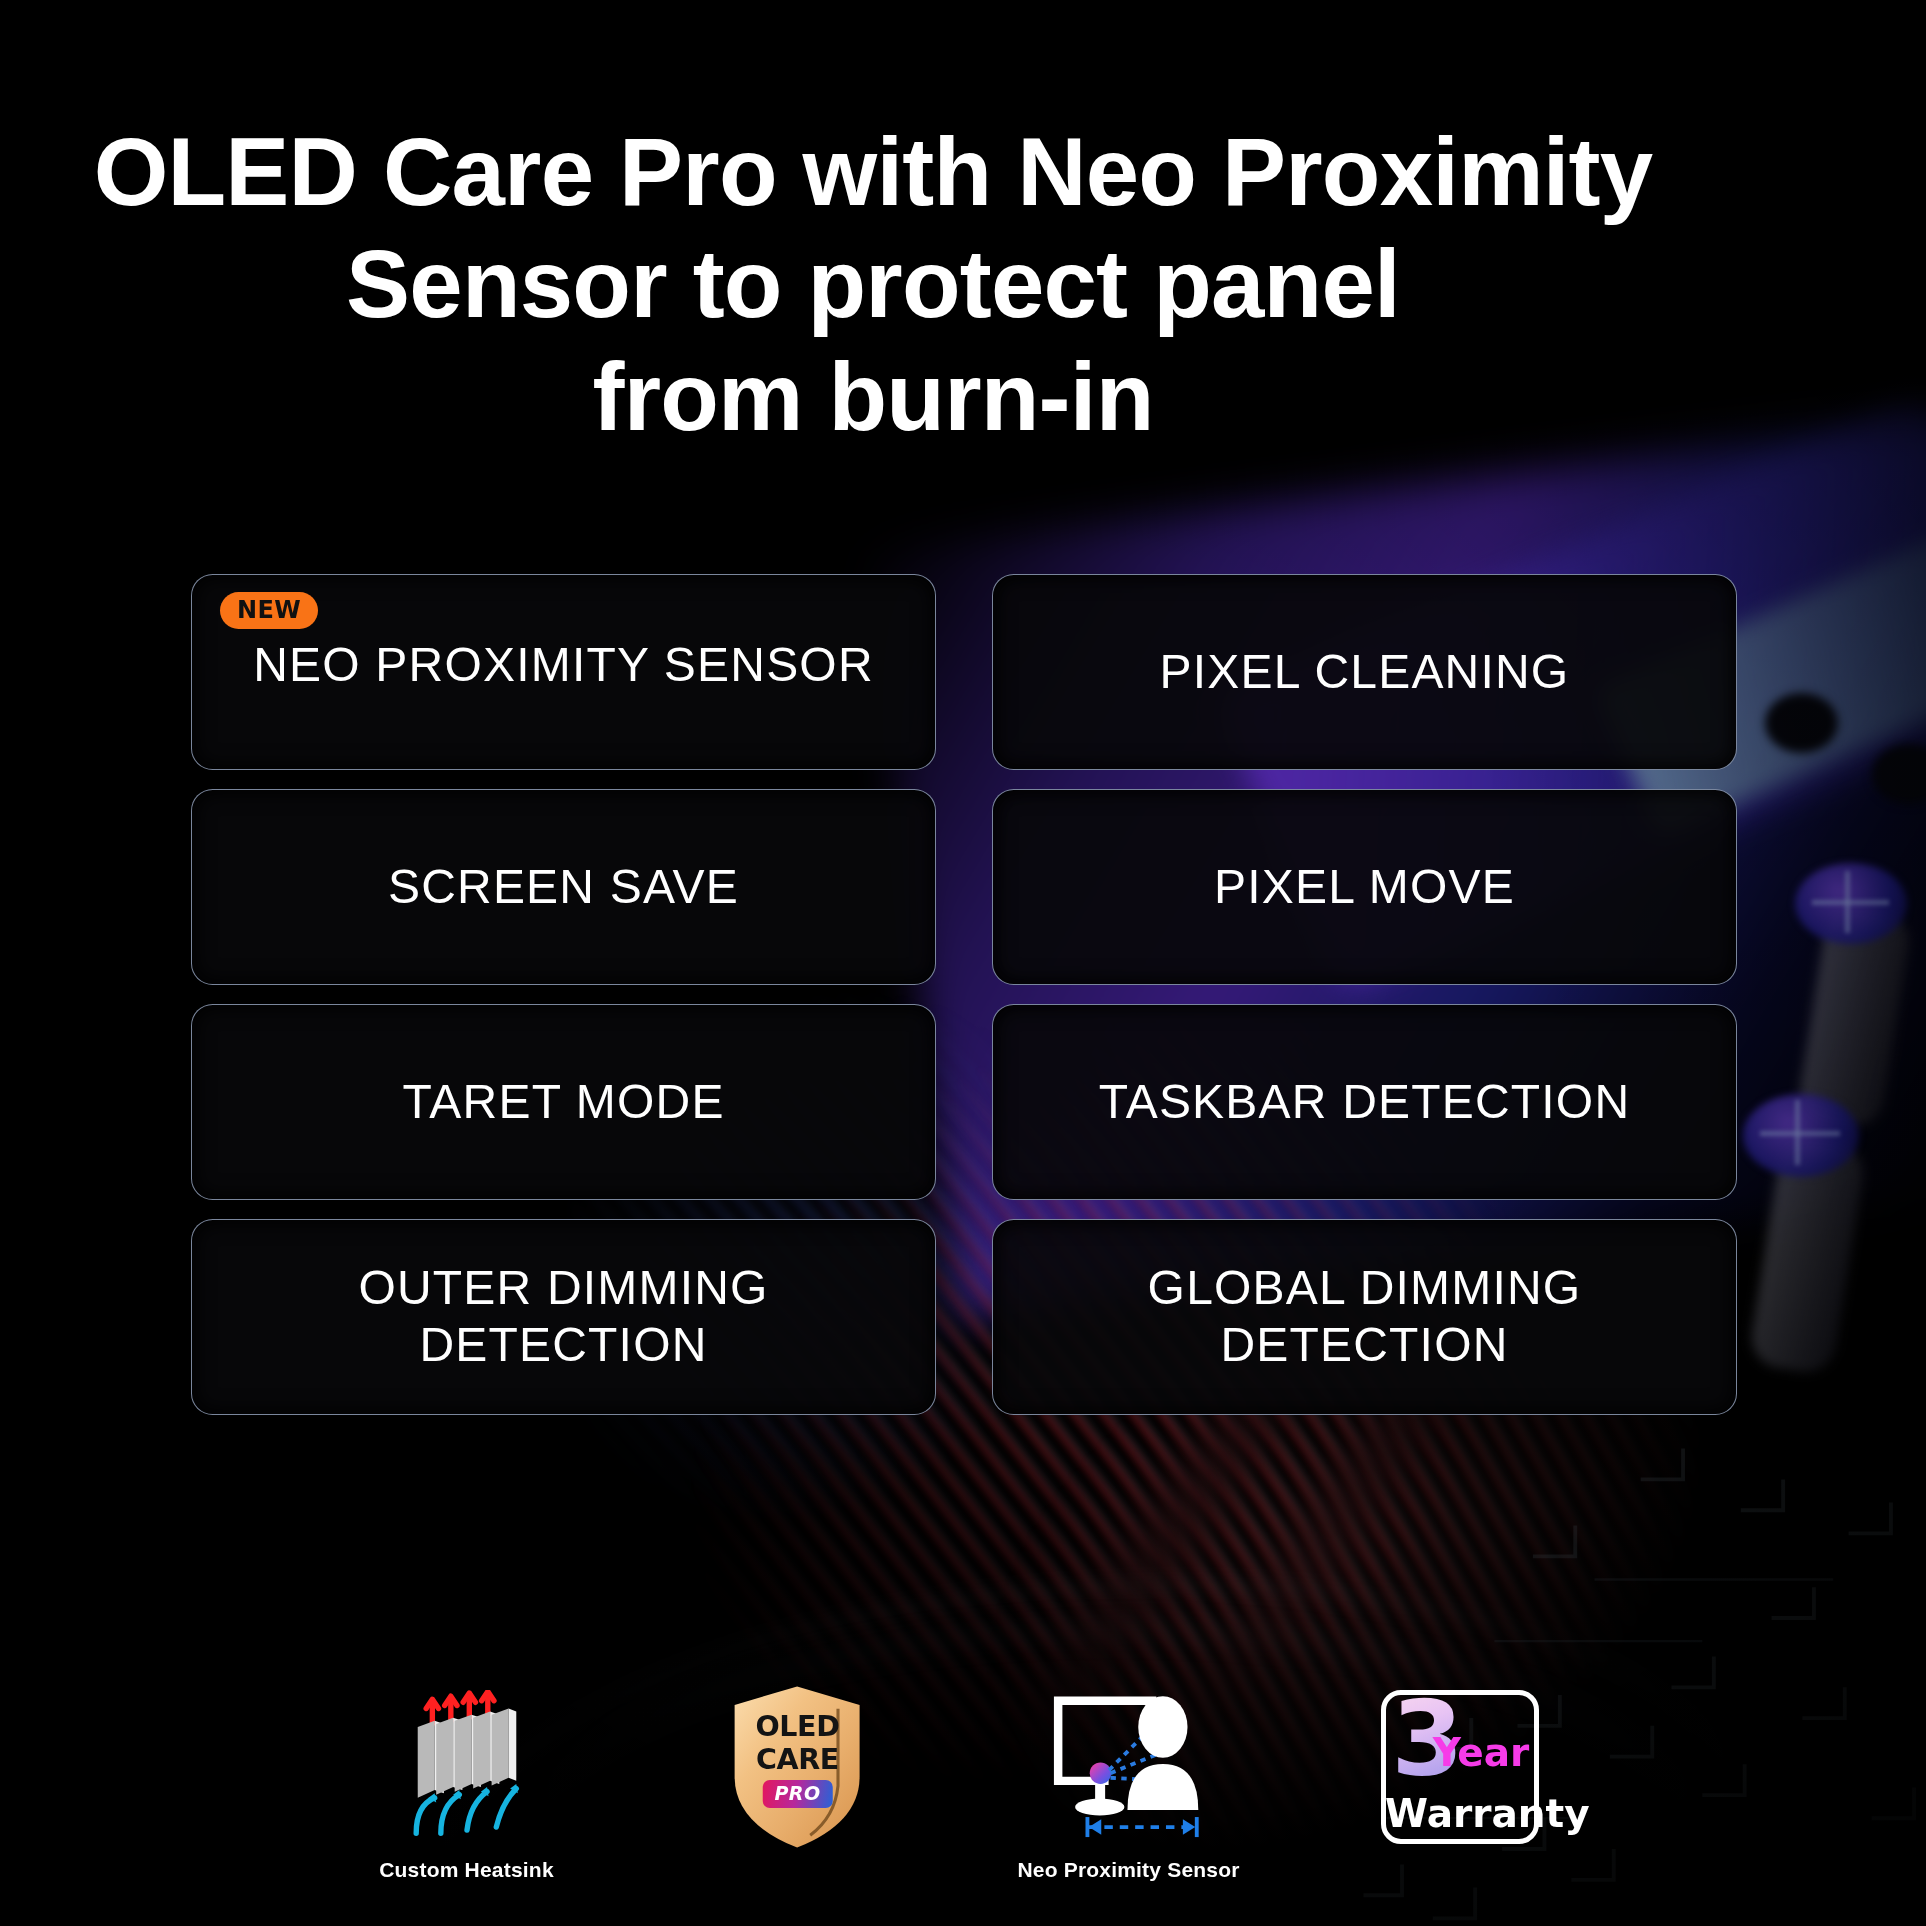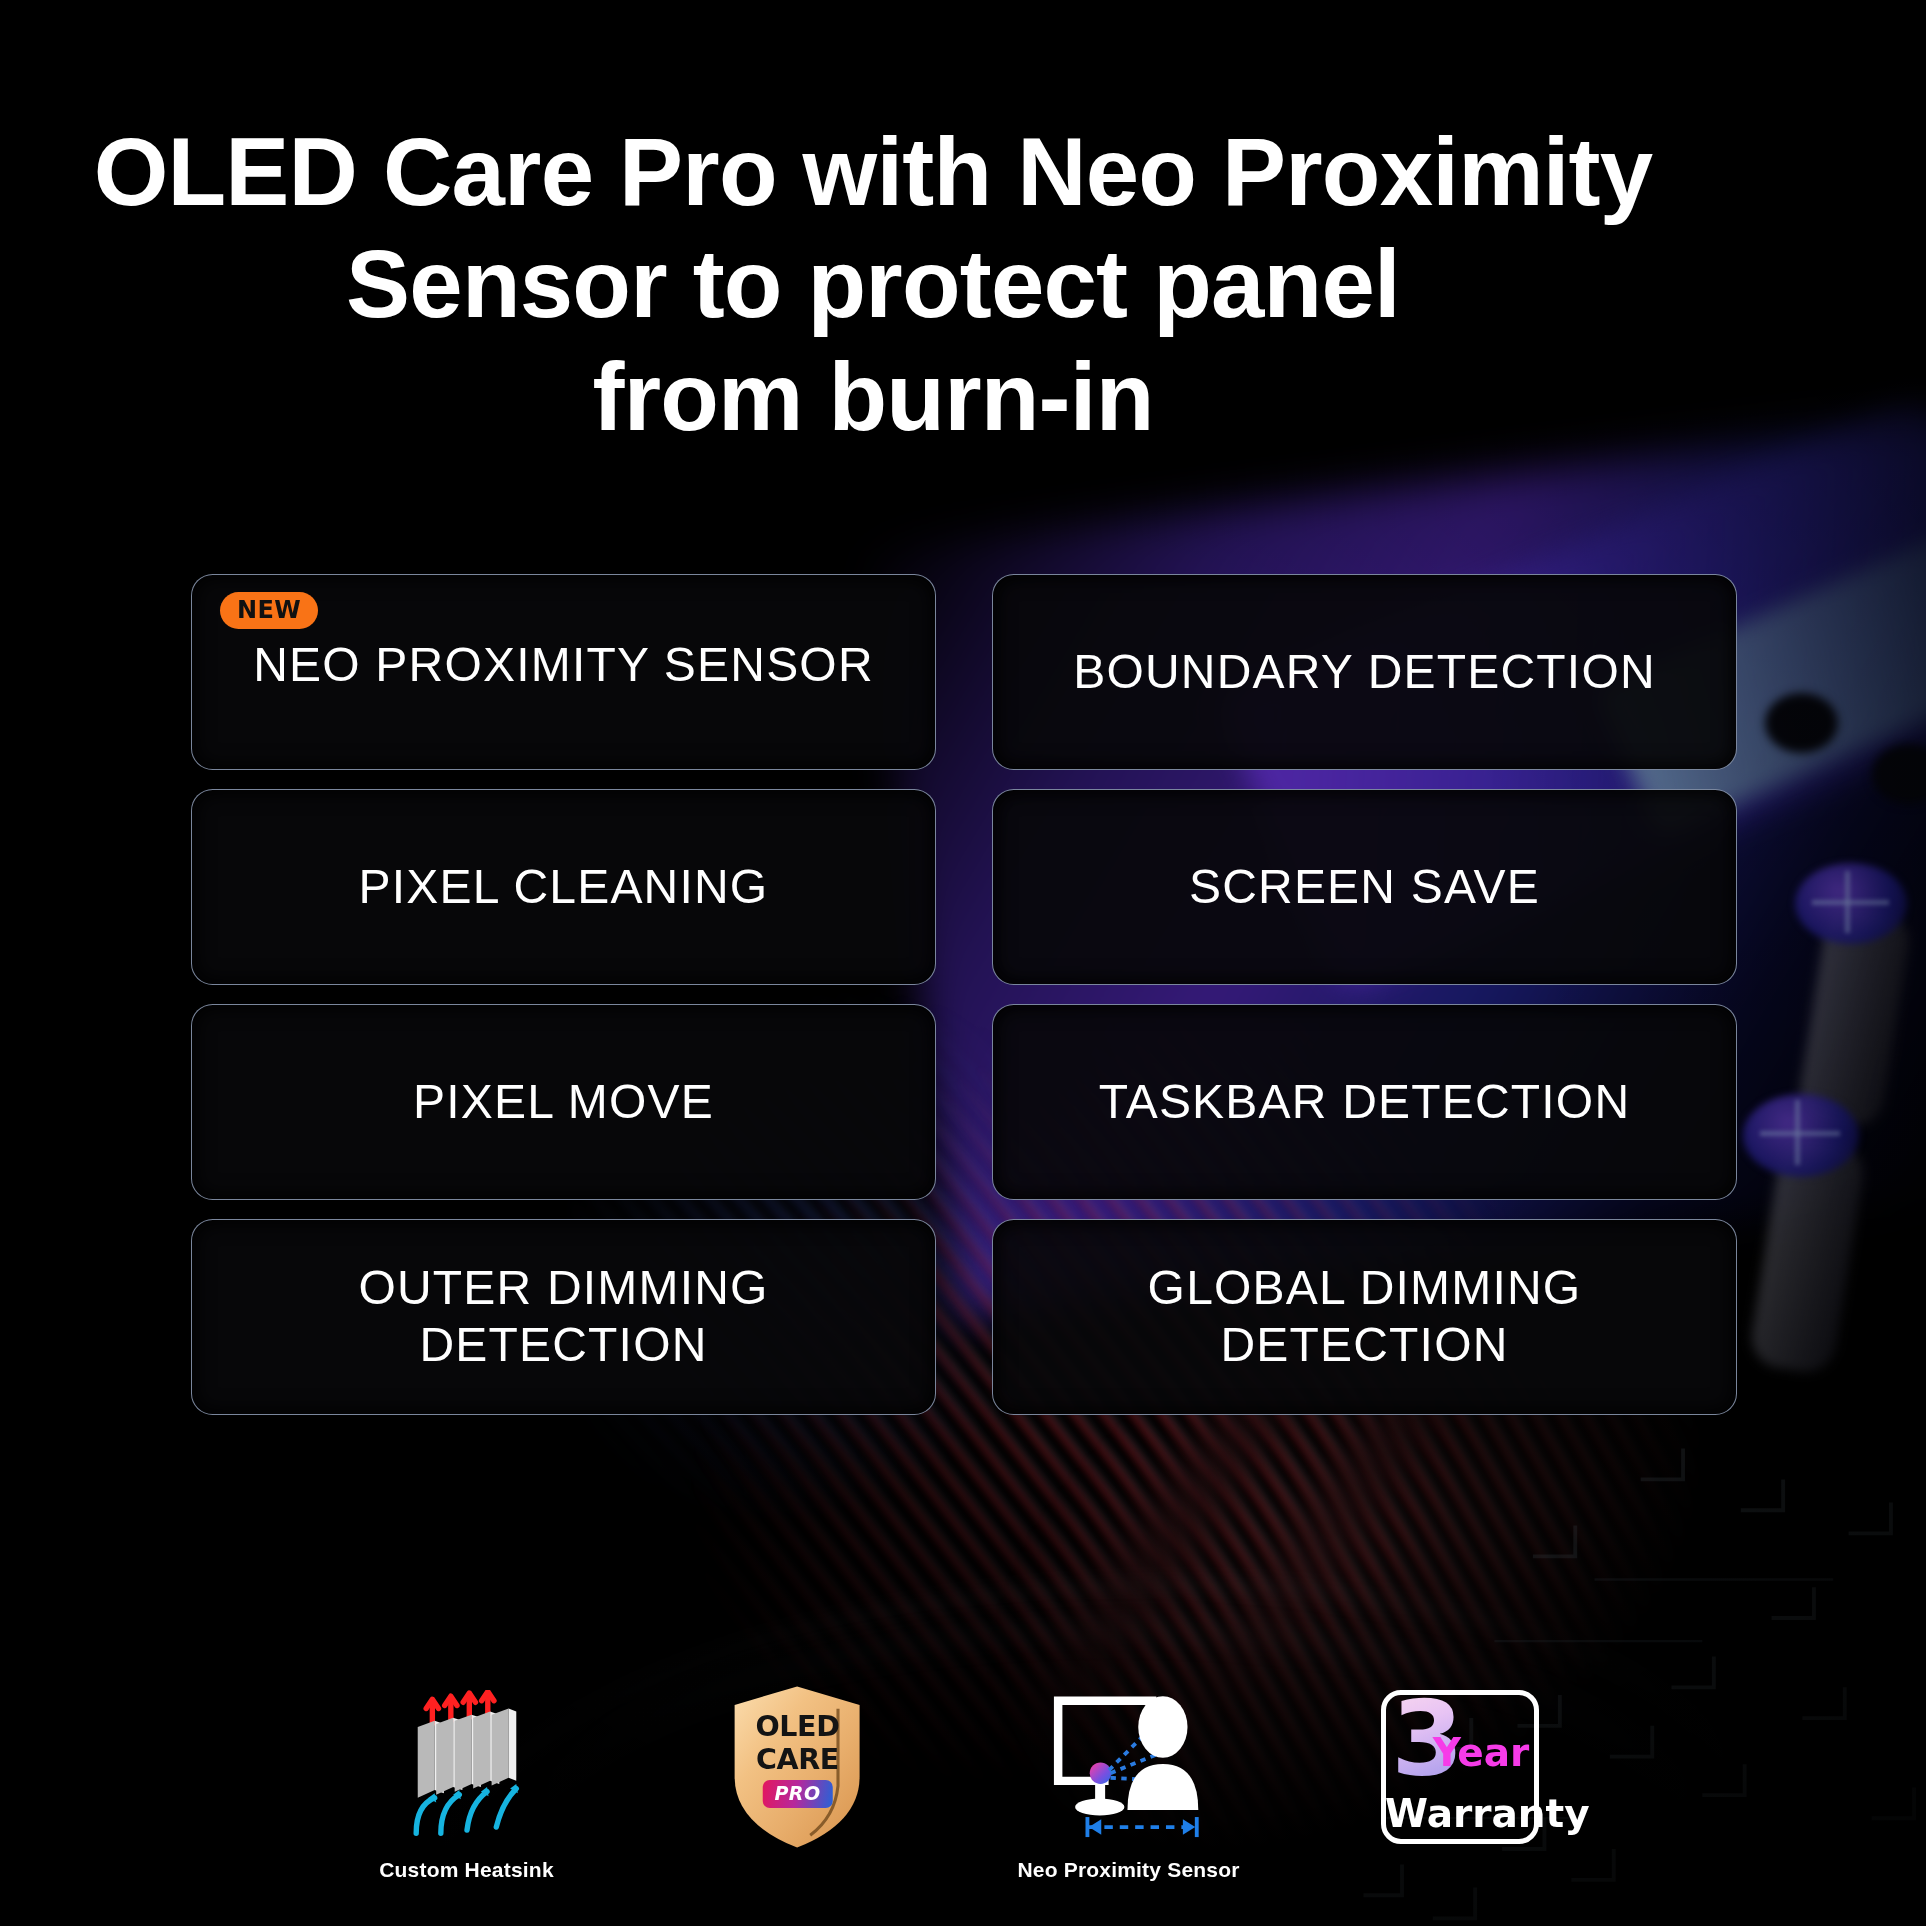--- a/index.html
+++ b/index.html
@@ -368,36 +368,36 @@
 Sensor to protect panel
 from burn-in</h1>
 
   <div id="grid">
 
     <div class="card has-badge">
       <span class="new-badge">NEW</span>
       <span class="card-label">NEO PROXIMITY SENSOR</span>
     </div>
 
-    <div class="card">
-      <span class="card-label">BOUNDARY DETECTION</span>
-    </div>
 
     <div class="card">
       <span class="card-label">PIXEL CLEANING</span>
     </div>
 
     <div class="card">
       <span class="card-label">SCREEN SAVE</span>
     </div>
 
     <div class="card">
       <span class="card-label">PIXEL MOVE</span>
     </div>
 
+    <div class="card">
+      <span class="card-label">TARET MODE</span>
+    </div>
 
 
     <div class="card">
       <span class="card-label">TASKBAR DETECTION</span>
     </div>
 
     <div class="card">
       <span class="card-label">OUTER DIMMING
 DETECTION</span>
     </div>

